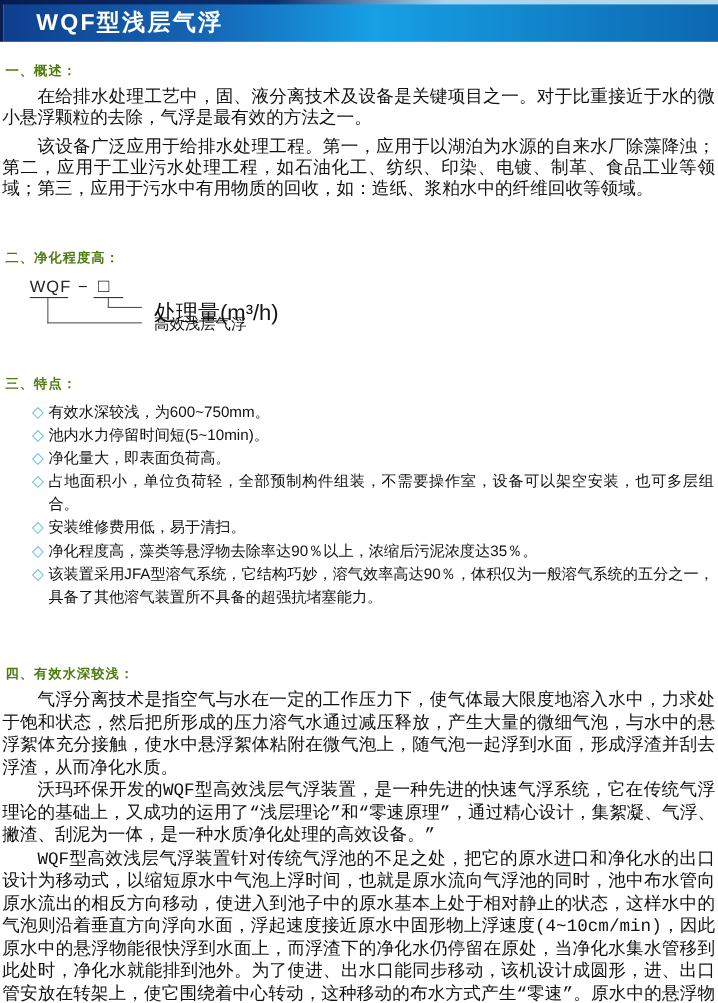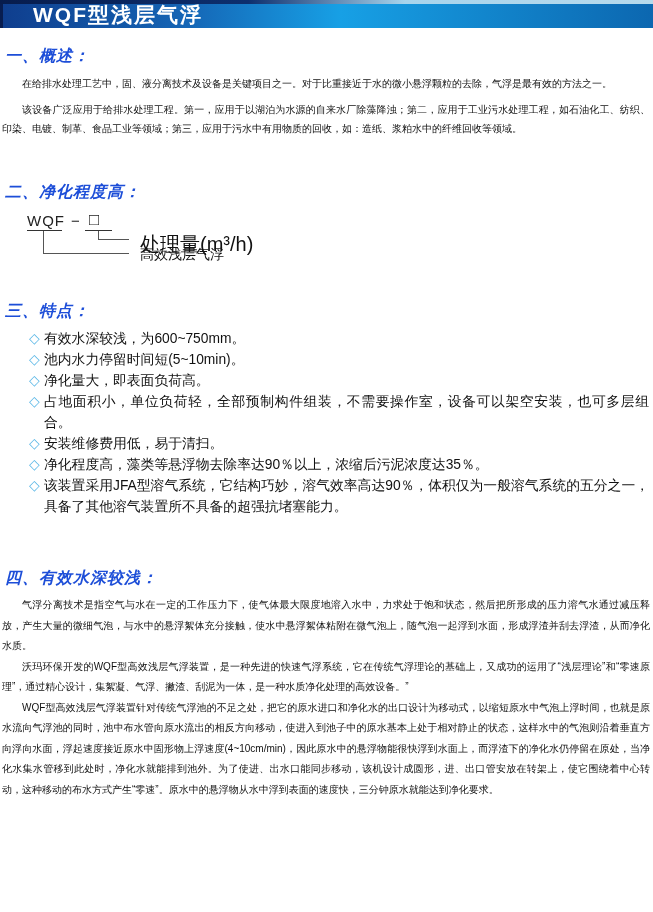--- a/index.html
+++ b/index.html
@@ -8,21 +8,21 @@
     width: 653px; height: 912px;
     font-family: "Liberation Sans", sans-serif;
     color: #111111;
     overflow: hidden;
     position: relative;
   }
 
   
   .header {
     position: relative;
-    height: 28px;
+    height: 38px;
     margin-top: 0;
     background: linear-gradient(90deg, #0f3e8e 0%, #1565b5 28%, #17a0e5 52%, #0c67b0 100%);
     border-left: 3px solid #081d50;
     display: flex; align-items: center;
   }
   .header::before {
     content: "";
     position: absolute; left: -3px; top: 0; right: 0; height: 4px;
     background: linear-gradient(90deg, #071c4d 0%, #0d2f6e 38%, #a8d4ec 62%, #b7daec 100%);
   }
@@ -30,35 +30,35 @@
     color: #ffffff;
     font-size: 21px;
     font-weight: 600;
     letter-spacing: 2px;
     padding-left: 30px;
     padding-top: 2px;
   }
 
   
   .sec-heading {
-    color: #1d4ed8;
-    font-size: 16px;
+    color: #4d7c0f;
+    font-size: 12px;
     font-weight: 700;
     letter-spacing: 1px;
     padding-left: 5px;
-    font-style: italic;
   }
 
   
   .para {
-    font-size: 10px;
+    font-size: 16px;
     line-height: 19px;
     text-indent: 2em;
     padding: 0 3px 0 2px;
     text-align: justify;
+    font-family: Liberation Mono, monospace;
   }
   .overview .sec-heading { margin-top: 18px; }
   .overview .paras { margin-top: 7px; }
   .overview .para + .para { margin-top: 7px; }
 
   
   .model .sec-heading { margin-top: 44px; }
   .diagram {
     position: relative;
     margin-left: 27px;

